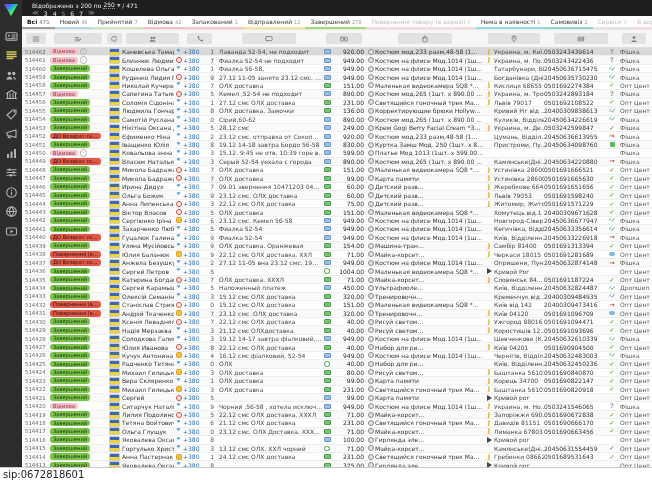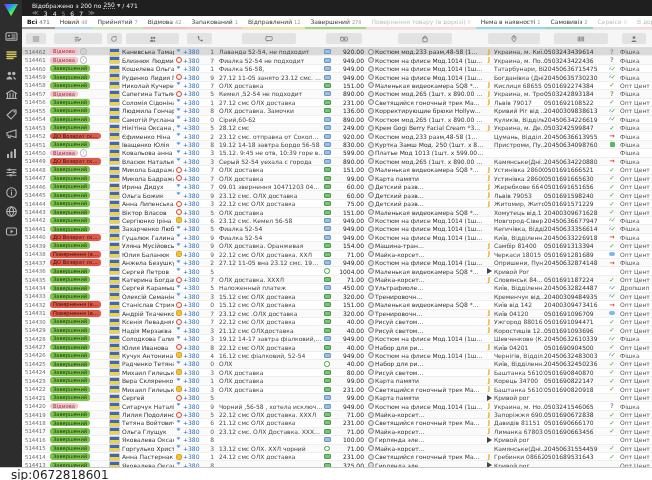--- a/index.html
+++ b/index.html
@@ -81,22 +81,22 @@
   .car-up{color:#eda71d;font-weight:bold;font-size:6.5px;}
   .car-flag{width:0;height:0;border-left:5px solid #444;border-top:3px solid transparent;border-bottom:3px solid transparent;display:inline-block;}
   .tk-q{color:#999;font-weight:bold;font-size:6.5px;}
   .tk-c{color:#2f9e0e;font-weight:bold;font-size:6.5px;}
   .tk-c2{color:#2f9e0e;font-weight:bold;font-size:6.5px;}
   .tk-c2 b{color:#4a90d9;font-size:5px;margin-right:-2px;vertical-align:top;}
   .tk-a{color:#e0402e;font-weight:bold;font-size:6.5px;}
   .tk-cloud{width:6px;height:4px;background:#7db8e8;border-radius:2px;display:inline-block;}
   .tk-box{width:5px;height:5px;background:#5cb85c;border-radius:1px;display:inline-block;}
   
-  .statusbar{height:13px;background:#fff;border-top:1px solid #c9c9c9;font-size:12px;color:#222;
-    display:flex;align-items:center;padding-left:11px;flex:none;}
+  .statusbar{height:13px;background:#fff;border-top:1px solid #c9c9c9;font-size:10px;color:#222;
+    display:flex;align-items:center;padding-left:3px;flex:none;}
 </style>
 </head>
 <body>
 
 <div class="app">
   <aside class="sidebar">
     <svg class="logo" viewBox="0 0 16 14">
       <defs>
           <linearGradient id="lg" x1="0" y1="0" x2="1" y2="1">
         <stop offset="0" stop-color="#8b2ff7"></stop>

